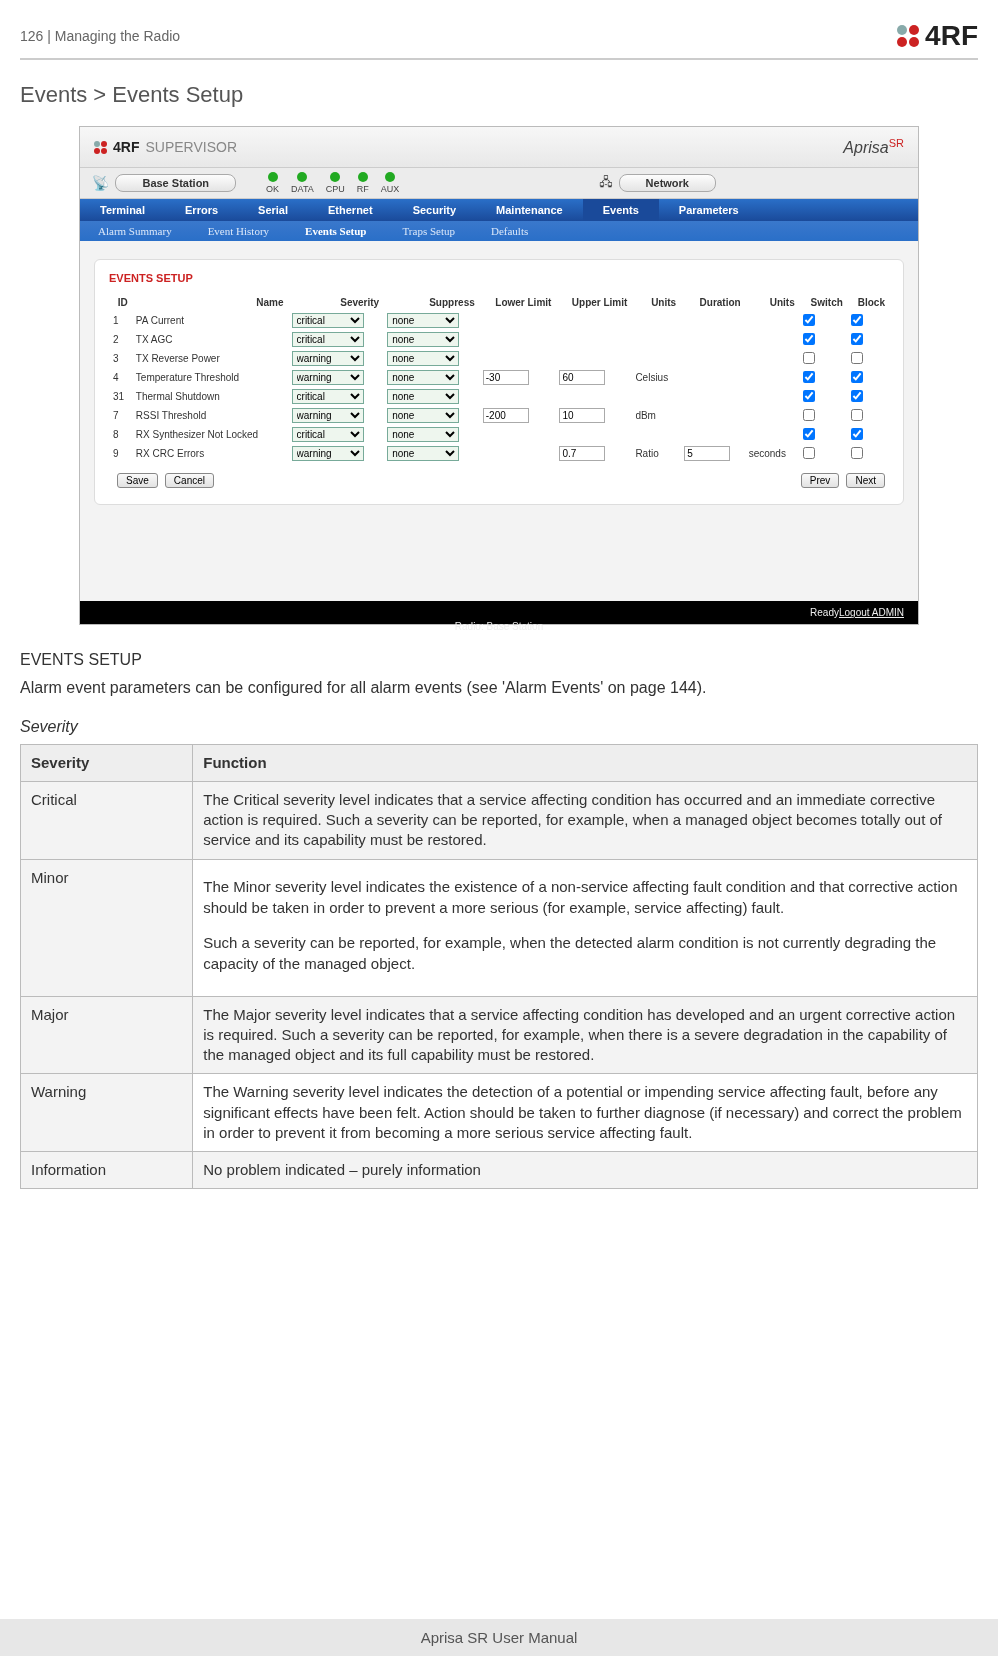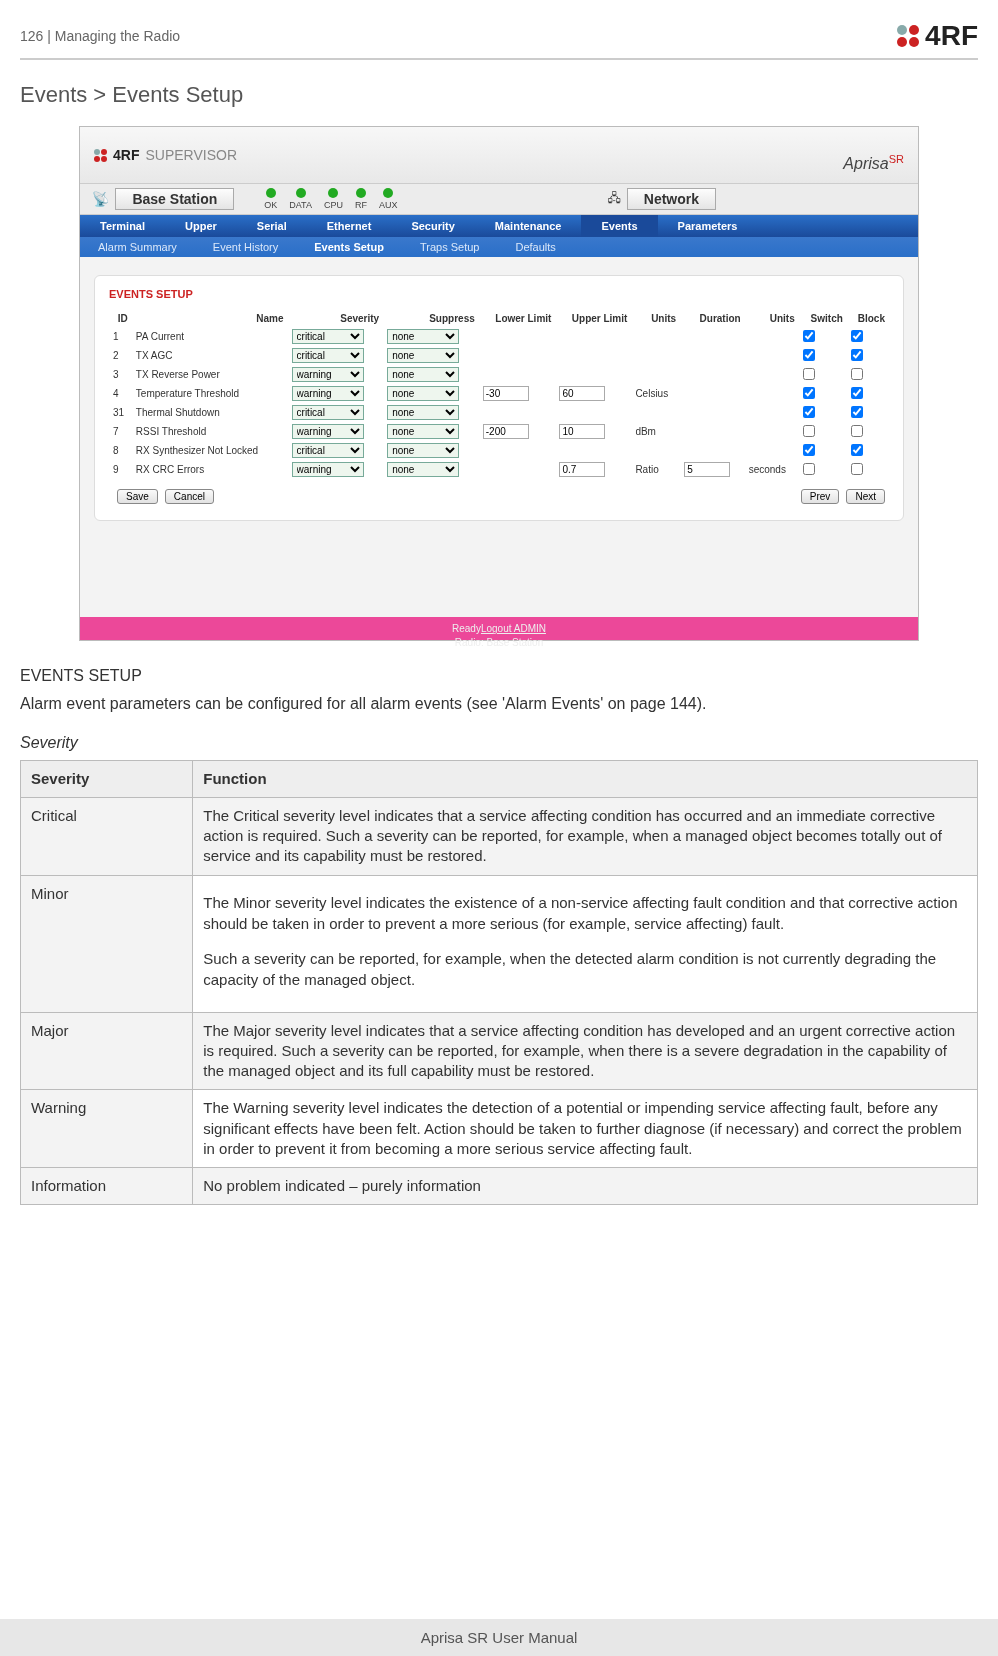--- a/index.html
+++ b/index.html
@@ -69,43 +69,43 @@
     justify-content: space-between;
     align-items: center;
   }
   .ss-top .brand { display:flex; align-items:center; gap:6px; font-weight:bold; font-size:14px; color:#444;}
   .ss-top .brand .mini-dots { display:grid; grid-template-columns:repeat(2,6px); grid-template-rows:repeat(2,6px); gap:1px;}
   .ss-top .brand .mini-dots span{width:6px;height:6px;border-radius:50%;}
   .ss-top .brand .mini-dots span:nth-child(1){background:#8aa;}
   .ss-top .brand .mini-dots span:nth-child(2){background:#c22;}
   .ss-top .brand .mini-dots span:nth-child(3){background:#c22;}
   .ss-top .brand .mini-dots span:nth-child(4){background:#c22;}
-  .ss-top .aprisa { font-style:italic; font-size:16px; color:#444;margin-top:16px; }
+  .ss-top .aprisa { font-style:italic; font-size:16px; color:#444; }
   .ss-top .aprisa .sr { color:#c22; font-size:11px; font-style:normal; vertical-align:super;}
   .ss-statusbar {
     background:#ececec; border-top:1px solid #ccc; border-bottom:1px solid #ccc;
     padding:4px 12px; display:flex; align-items:center; gap:30px; font-size:10px;
   }
   .ss-statusbar .unit { display:flex; align-items:center; gap:6px;}
   .ss-statusbar .led-group { display:flex; gap:12px;}
   .ss-statusbar .led { display:flex; flex-direction:column; align-items:center; font-size:9px; color:#444;}
   .ss-statusbar .led .dot{width:10px;height:10px;border-radius:50%;background:#2a2;margin-bottom:2px;}
   .ss-statusbar .btn {
-    background:linear-gradient(#fdfdfd,#e4e4e4); border:1px solid #aaa; border-radius:0;
-    padding:2px 16px; font-size:14px; font-weight:bold; color:#333;
+    background:linear-gradient(#fdfdfd,#e4e4e4); border:1px solid #aaa; border-radius:8px;
+    padding:2px 26px; font-size:11px; font-weight:bold; color:#333;
   }
   .ss-nav {
     background: linear-gradient(#2a6fc8,#1a4a9a);
     display:flex; color:#fff; font-size:11px; font-weight:bold;
   }
   .ss-nav div { padding:5px 20px; cursor:pointer; }
   .ss-nav div.active { background:#1a4a9a; }
   .ss-subnav {
     background: linear-gradient(#3a78cc,#2a6fc8);
-    display:flex; color:#dbe8fa; font-size:11px;
+    display:flex; color:#dbe8fa; font-size:11px;font-family:Liberation Serif, serif;
   }
   .ss-subnav div { padding:4px 18px; cursor:pointer;}
   .ss-subnav div.active { color:#fff; font-weight:bold;}
   .ss-body { background:#f3f3f3; padding:18px 14px 10px 14px; min-height:360px;}
   .ss-panel {
     background:#fff; border:1px solid #ddd; border-radius:6px; padding:12px 14px 16px 14px;
   }
   .ss-panel-title { color:#c22; font-weight:bold; font-size:11px; margin-bottom:10px;}
   .ev-table { width:100%; border-collapse:collapse; font-size:10px; color:#333;}
   .ev-table th { text-align:right; font-weight:bold; padding:3px 4px; color:#333;}
@@ -113,22 +113,22 @@
   .ev-table select { font-size:10px; width:72px; border:1px solid #7a9; background:#eef6ee;}
   .ev-table input[type=text]{ font-size:10px; width:46px; border:1px solid #aaa; padding:1px 2px;}
   .ev-table input[type=checkbox]{ width:12px; height:12px;}
   .ss-footer-row { display:flex; justify-content:space-between; margin-top:10px;margin-left:8px;}
   .ss-footer-row .left-btns button,
   .ss-footer-row .right-btns button{
     font-size:10px; border:1px solid #888; background:linear-gradient(#fafafa,#e2e2e2);
     border-radius:3px; padding:1px 8px; margin-right:4px; cursor:pointer;
   }
   .ss-bottom {
-    background:#ec4899; color:#eee; font-size:10px; padding:6px 14px;
-    display:flex; justify-content:center;
+    background:#000000; color:#eee; font-size:10px; padding:6px 14px;
+    display:flex; justify-content:flex-end;
   }
   .ss-bottom .center{ position:absolute; left:50%; transform:translateX(-50%);margin-top:14px;}
   .ss-bottom a { color:#eee; text-decoration:underline;}
   .body-text p { margin: 8px 0 14px 0; line-height:1.4; }
   .body-text h4 { font-size:16px; font-weight:400; margin: 18px 0 6px 0; }
   .body-text h4.italic { font-style: italic; }
   table.sev {
     width: 100%; border-collapse: collapse; margin-top: 8px;
   }
   table.sev th, table.sev td {
@@ -217,21 +217,21 @@
           <span>AUX</span>
         </div>
     </div>
     <div class="unit" style="margin-left:auto; margin-right:190px;">
       <span style="font-size:12px;">🖧</span>
       <span class="btn">Network</span>
     </div>
   </div>
   <div class="ss-nav">
     <div>Terminal</div>
-    <div>Upper</div>
+    <div>Errors</div>
     <div>Serial</div>
     <div>Ethernet</div>
     <div>Security</div>
     <div>Maintenance</div>
     <div class="active">Events</div>
     <div>Parameters</div>
   </div>
   <div class="ss-subnav">
     <div>Alarm Summary</div>
     <div>Event History</div>

